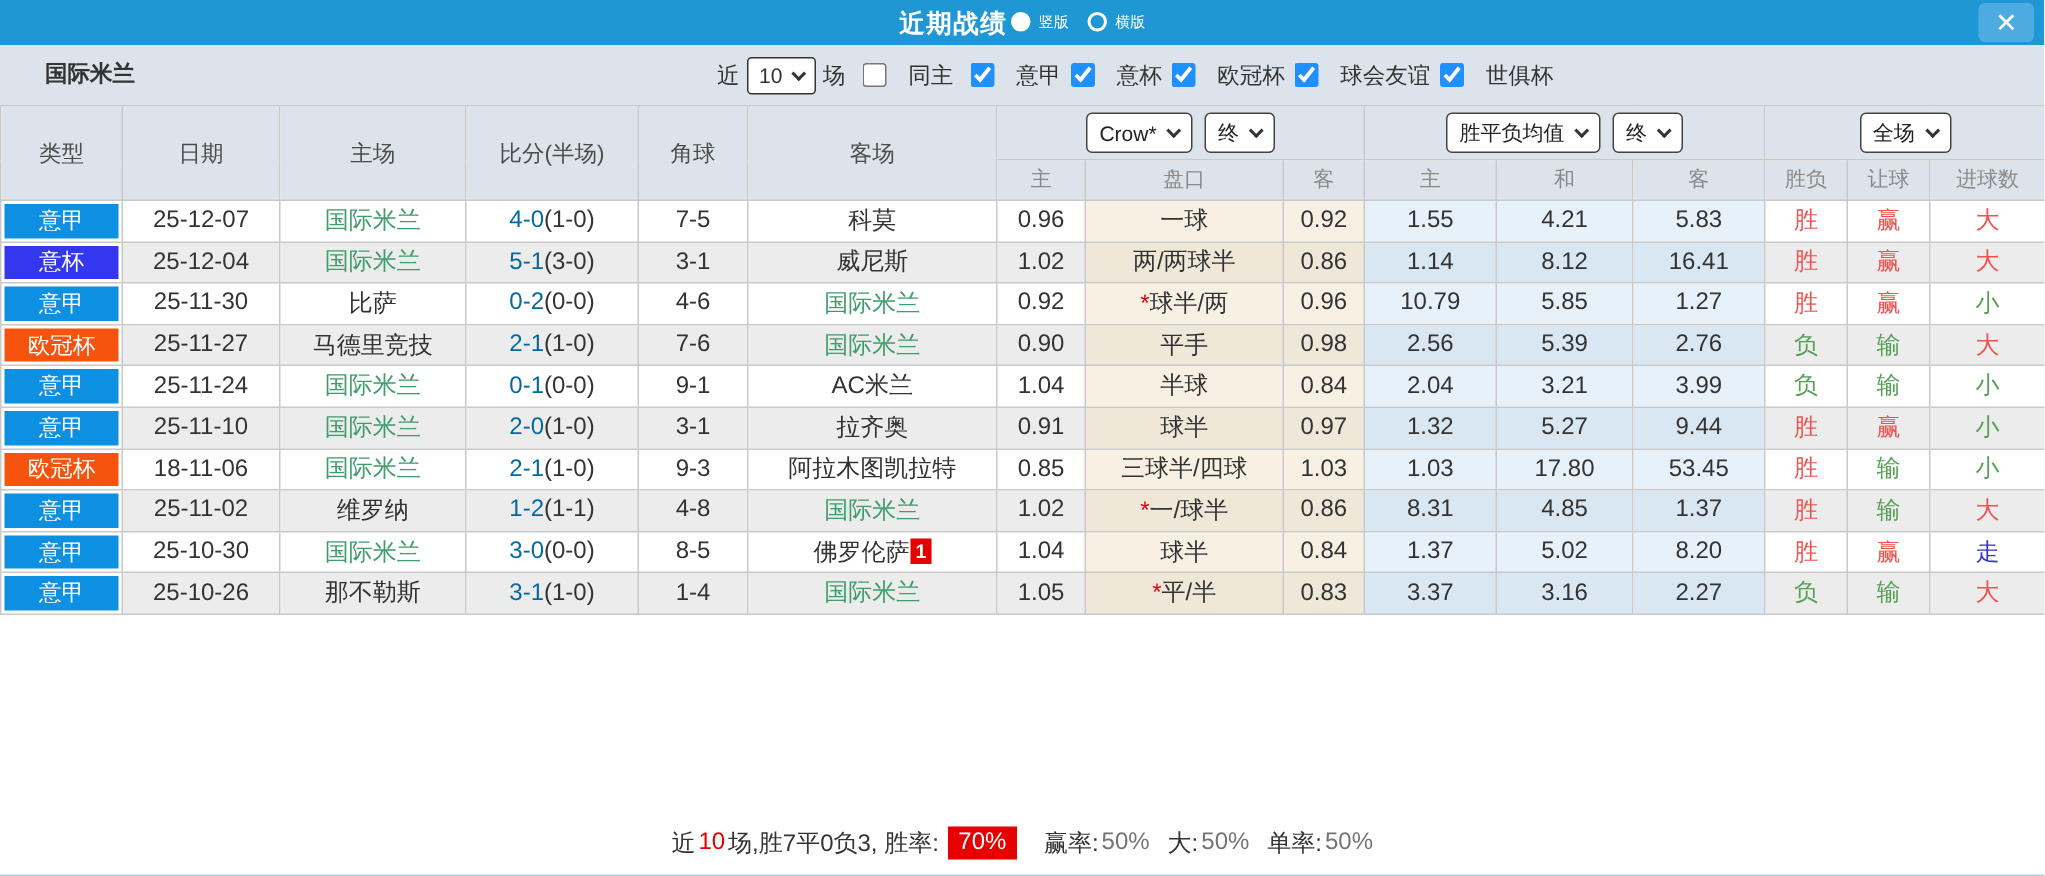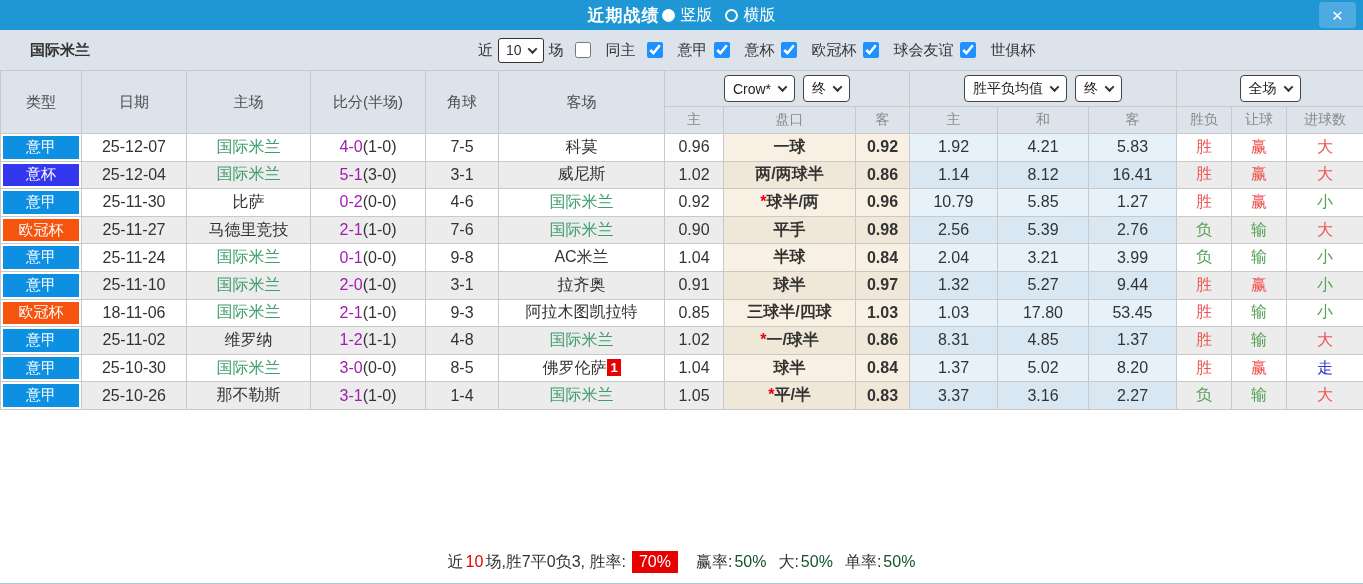--- a/index.html
+++ b/index.html
@@ -1,23 +1,23 @@
 <!DOCTYPE html>
 <html><head>
 <meta charset="utf-8">
 <style>
   * { margin:0; padding:0; box-sizing:border-box; }
   html,body { background:#fff; }
   body { font-family:"Liberation Sans","DejaVu Sans",sans-serif; color:#333; }
   .app { width:1363px; height:584px; background:#fff; position:relative; overflow:hidden; border-bottom:1px solid #a9c7d8; }
 
   
-  .titlebar { height:30px; background:#1f97d5; display:flex; align-items:center; justify-content:center; position:relative; color:#fff;font-family:Liberation Mono, monospace; }
+  .titlebar { height:30px; background:#1f97d5; display:flex; align-items:center; justify-content:center; position:relative; color:#fff; }
   .titlebar .title { font-size:17px; font-weight:bold; letter-spacing:1px; }
-  .radio-group { display:flex; align-items:center; gap:6px; margin-left:2px; font-size:16px; }
+  .radio-group { display:flex; gap:6px; margin-left:2px; font-size:10px; }
   .radio-icon { width:13px; height:13px; border-radius:50%; display:inline-block; }
   .radio-icon.filled { background:#fff; border:1px solid #fff; }
   .radio-icon.empty { background:transparent; border:2px solid #fff; }
   .close-btn { position:absolute; right:7px; top:2px; width:37px; height:26px; background:#4dabe2; border-radius:4px; color:#fff; font-size:18px; font-weight:bold; display:flex; align-items:center; justify-content:center; cursor:pointer; }
 
   
   .filterbar { height:40px; background:#dce3ea; position:relative; }
   .team-name { position:absolute; left:30px; top:0; height:40px; line-height:40px; font-weight:bold; font-size:15px; color:#333; }
   .filter-center { position:absolute; left:478px; top:0; height:40px; display:flex; align-items:center; gap:5px; font-size:15px; }
   .mini-select { display:inline-flex; align-items:center; justify-content:space-between; gap:7px; background:#fff; border:1px solid #333; border-radius:3px; height:25px; padding:0 7px; font-size:14px; cursor:pointer; }
@@ -33,40 +33,40 @@
   thead tr.hdr2 { height:27px; }
   thead th { background:#dce3ea; font-size:15px; color:#4d4d4d; }
   thead tr.hdr2 th { font-size:14px; color:#8a8a8a; }
   .ddwrap { display:flex; align-items:center; justify-content:center; gap:8px; }
   .dd { display:inline-flex; align-items:center; justify-content:space-between; gap:8px; background:#fff; border:1px solid #444; border-radius:4px; height:27px; padding:0 8px; font-size:14px; color:#222; cursor:pointer; }
 
   tbody td { font-size:16px; color:#333; background-clip:padding-box; }
   tbody tr:nth-child(even) td { background-color:#ececec; }
   tbody td.c-type { padding:2px; background-color:transparent !important; }
   .chip { width:100%; height:100%; display:flex; align-items:center; justify-content:center; color:#fff; font-size:15px; }
-  td.c-hcp { background-color:rgba(240,224,193,0.45);font-weight:bold; }
+  td.c-hcp { background-color:rgba(240,224,193,0.45); }
   tbody tr:nth-child(even) td.c-hcp { background-color:rgba(226,211,182,0.55); }
   td.c-euro { background-color:rgba(199,225,245,0.45); }
   tbody tr:nth-child(even) td.c-euro { background-color:rgba(186,211,231,0.55); }
 
   .self { color:#3f9d6d; }
   .team { cursor:pointer; }
-  .score { color:#a21caf;margin-top:26px; }
+  .score { color:#0369a1;margin-top:26px; }
   .half { color:#333; }
   .star { color:#e60012; }
   .t-red { color:#ef5350; }
   .t-green { color:#55a055; }
   .t-blue { color:#3333cc; }
   .away-badge { display:inline-block; background:#e60000; color:#fff; font-size:13px; font-weight:bold; line-height:17px; padding:0 3px; margin-left:1px; vertical-align:1px; }
 
   
   .footer { height:42px; background:#fff; display:flex; align-items:center; justify-content:center; font-size:16px; color:#333; gap:2px; }
   .footer .red { color:#e60000; }
   .footer .badge { background:#e60000; color:#fff; padding:2px 7px; margin:0 6px 0 4px; }
-  .footer .blue { color:#14532d; }
+  .footer .blue { color:#737373; }
   .footer .seg { margin-left:10px; }
 </style>
 </head>
 <body>
 
 <div class="app">
 
   <div class="titlebar">
     <span class="title">近期战绩</span>
     <span class="radio-group">
@@ -196,21 +196,21 @@
               <div class="chip" style="background: rgb(14, 144, 226);">意甲</div>
             </td>
     <td>25-12-07</td>
     <td><span class="team self">国际米兰</span></td>
     <td><span class="score">4-0</span><span class="half">(1-0)</span></td>
     <td>7-5</td>
     <td><span class="team">科莫</span></td>
     <td>0.96</td>
     <td class="c-hcp"><span>一球</span></td>
     <td class="c-hcp">0.92</td>
-    <td class="c-euro">1.92</td>
+    <td class="c-euro">1.55</td>
     <td class="c-euro">4.21</td>
     <td class="c-euro">5.83</td>
     <td class="t-red">胜</td>
     <td class="t-red">赢</td>
     <td class="t-red">大</td>
   </tr>
 
   <tr>
     <td class="c-type">
               <div class="chip" style="background: rgb(51, 56, 239);">意杯</div>
@@ -271,21 +271,21 @@
     <td class="t-red">大</td>
   </tr>
 
   <tr>
     <td class="c-type">
               <div class="chip" style="background: rgb(14, 144, 226);">意甲</div>
             </td>
     <td>25-11-24</td>
     <td><span class="team self">国际米兰</span></td>
     <td><span class="score">0-1</span><span class="half">(0-0)</span></td>
-    <td>9-8</td>
+    <td>9-1</td>
     <td><span class="team">AC米兰</span></td>
     <td>1.04</td>
     <td class="c-hcp"><span>半球</span></td>
     <td class="c-hcp">0.84</td>
     <td class="c-euro">2.04</td>
     <td class="c-euro">3.21</td>
     <td class="c-euro">3.99</td>
     <td class="t-green">负</td>
     <td class="t-green">输</td>
     <td class="t-green">小</td>

